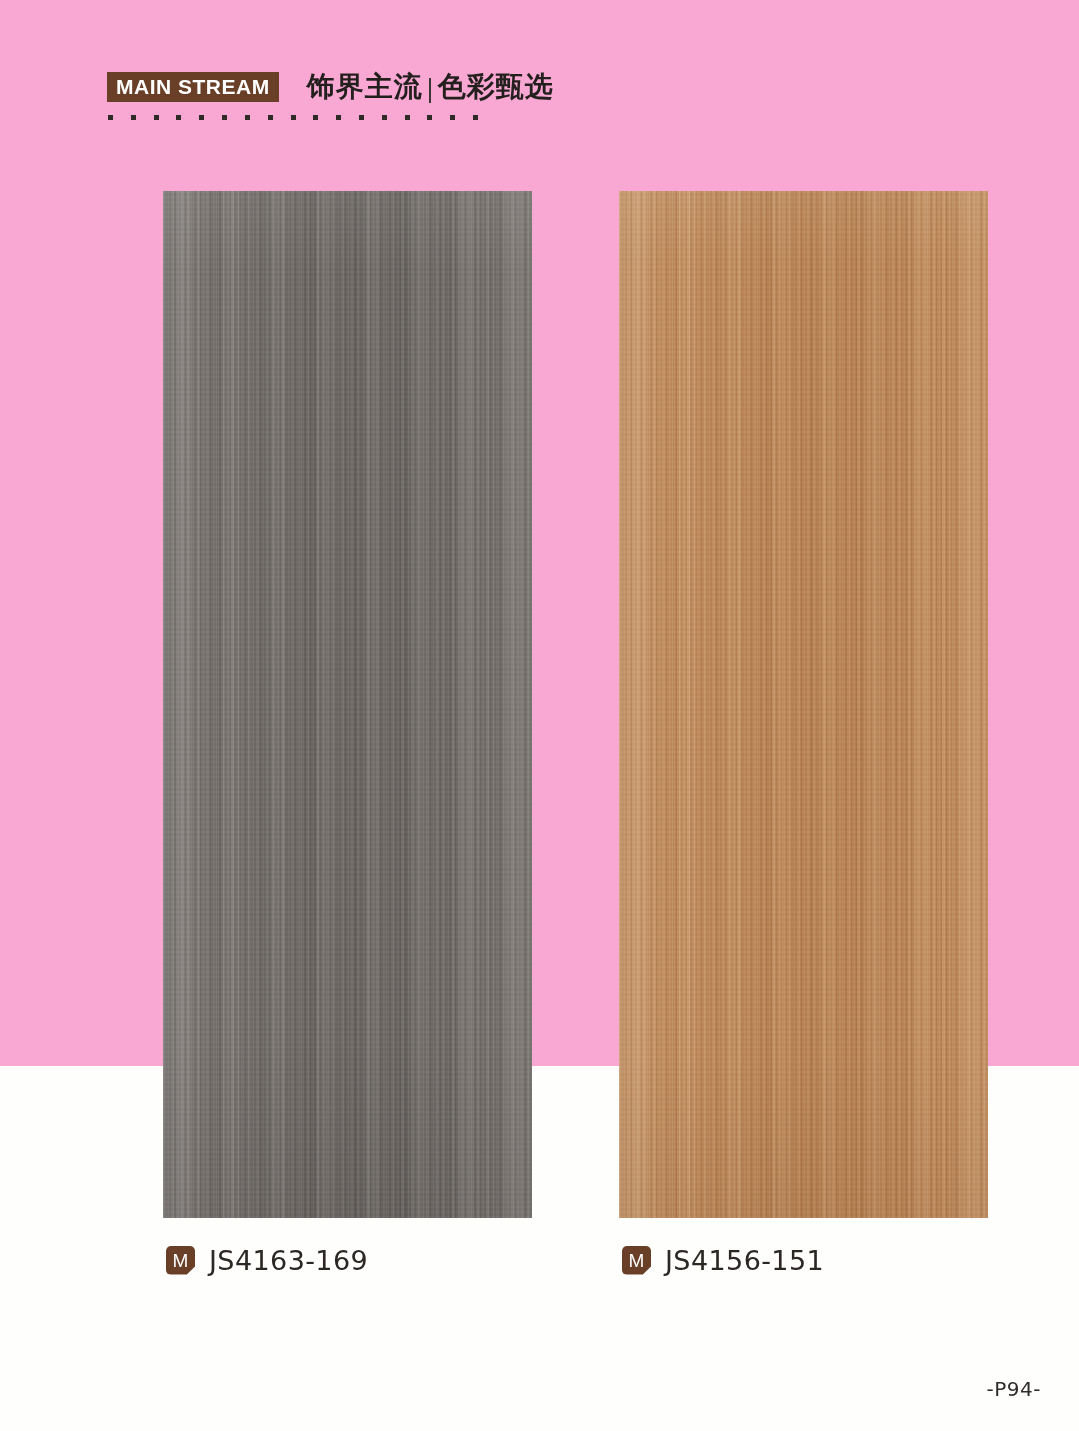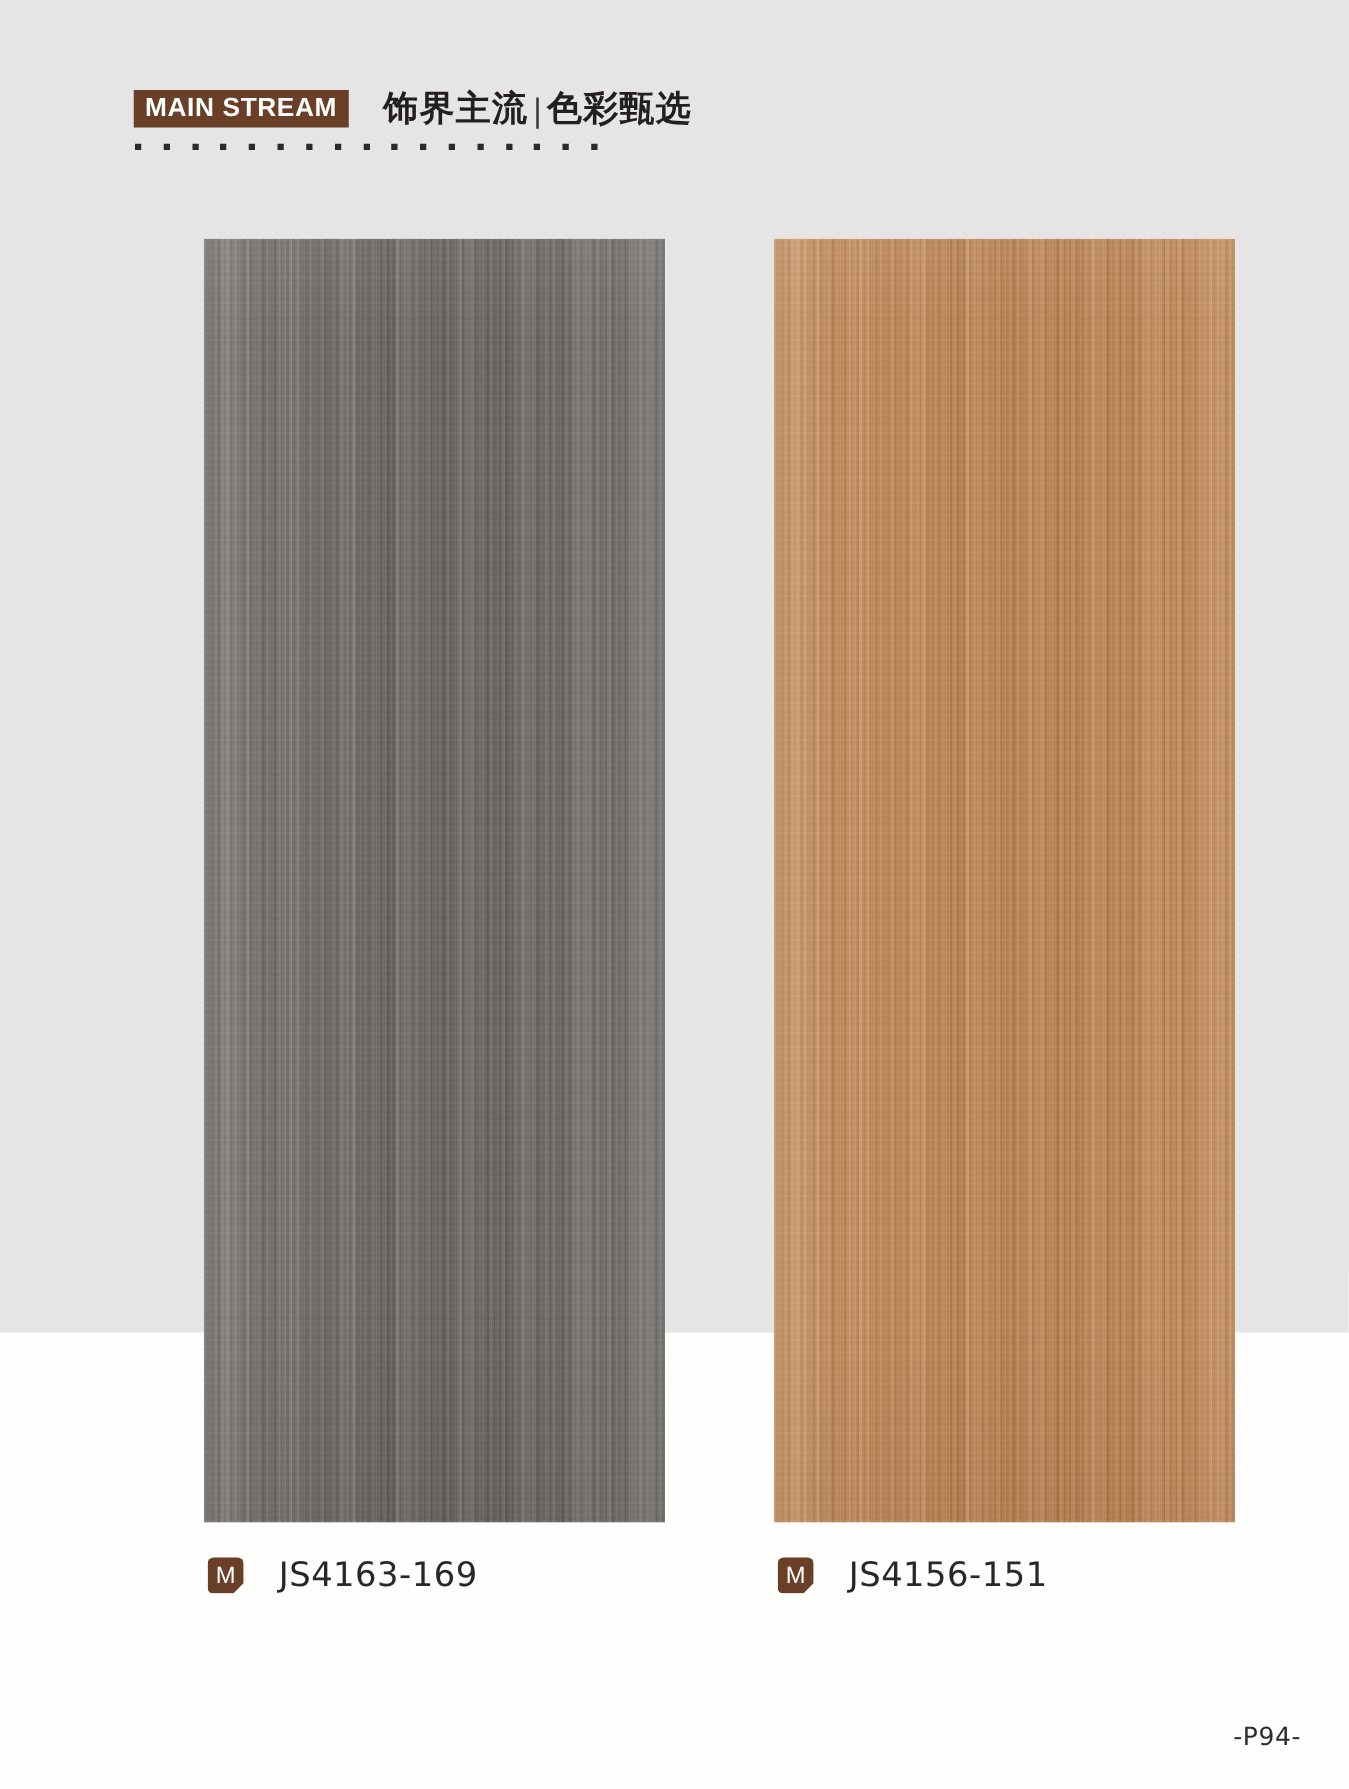--- a/index.html
+++ b/index.html
@@ -10,21 +10,21 @@
     height: 1431px;
     background: #fefefd;
     font-family: "Liberation Sans", "DejaVu Sans", sans-serif;
     overflow: hidden;
   }
 
   .page {
     position: relative;
     width: 1079px;
     height: 1066px;
-    background: #e5e5e5;
+    background: #f9a8d4;
   }
 
   
   .header {
     position: absolute;
     left: 0;
     top: 0;
     width: 1079px;
     height: 140px;
   }
@@ -279,21 +279,21 @@
     justify-content: center;
     border-radius: 5px 5px 5px 5px;
     
     clip-path: polygon(0 0, 100% 0, 100% 72%, 72% 100%, 0 100%);
     line-height: 1;
     font-family: "Liberation Sans", "DejaVu Sans", sans-serif;
     flex: 0 0 auto;
   }
 
   .code {
-    margin-left: 28px;
+    margin-left: 14px;
     font-size: 27px;
     color: #2b2725;
     letter-spacing: 0.4px;
     white-space: nowrap;
     font-family: "DejaVu Sans", "Liberation Sans", sans-serif;
   }
 
   
   .page-number {
     position: absolute;

